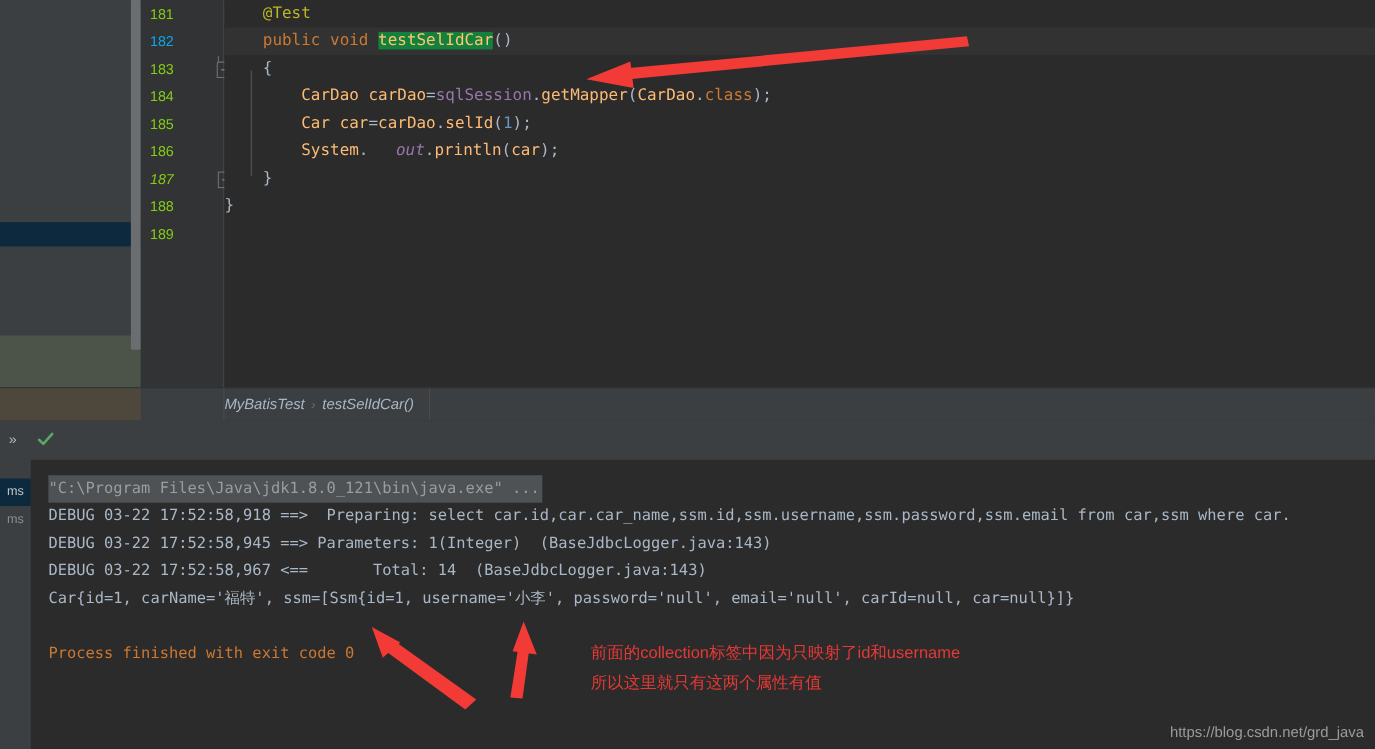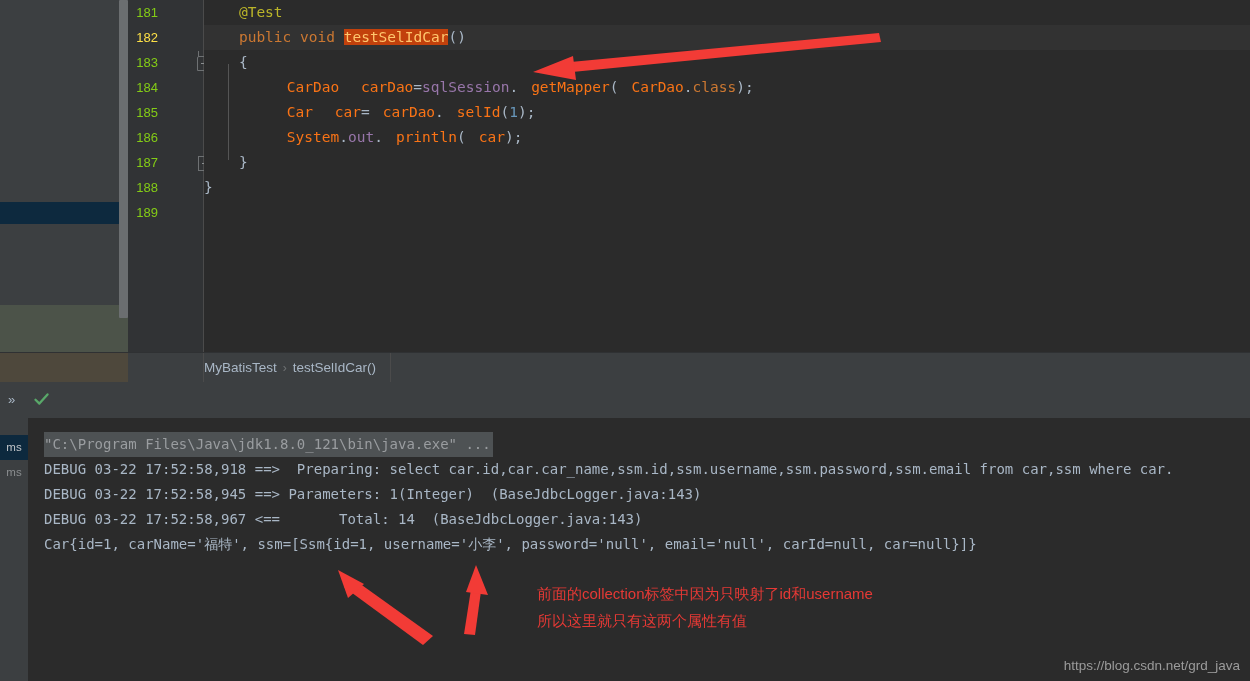--- a/index.html
+++ b/index.html
@@ -16,50 +16,50 @@
   
   #left-panel{position:absolute;left:0;top:0;width:128px;height:352px;background:#3c3f41;}
   #left-panel .row{position:absolute;left:0;width:128px;}
   #lp-sel{top:202px;height:22px;background:#0d293e;}
   #lp-block-green{top:305px;height:48px;background:#4c5349;}
   #lp-scroll{position:absolute;right:0;top:0;width:9px;height:318px;background:#6b6e70;border-radius:1px;}
 
   
   #gutter{position:absolute;left:128px;top:0;width:76px;height:352px;background:#313335;}
   .lnum{position:absolute;right:46px;font-size:13px;color:#84cc16;line-height:25px;height:25px;}
-  .lnum.active{color:#fde047;}
+  .lnum.active{color:#0ea5e9;}
   #gutter-divider{position:absolute;left:203px;top:0;width:1px;height:352px;background:#4b4b4b;}
 
   
   #code{position:absolute;left:204px;top:0;width:1046px;height:449px;background:#2b2b2b;}
   .line{position:absolute;left:0;width:1046px;height:25px;line-height:25px;font-size:14.5px;white-space:pre;}
   #caret-line-bg{position:absolute;left:0;top:25px;width:1046px;height:25px;background:#323232;}
   #fold-stem{position:absolute;left:24px;top:64px;width:1px;height:96px;background:#555;}
 
   .kw{color:#cc7832;}
-  .id{color:#f97316;margin-left:13px;}
+  .id{color:#fdba74;}
   .mth{color:#ffc66d;}
   .fld{color:#9876aa;}
-  .fld-i{color:#9876aa;}
+  .fld-i{color:#9876aa;font-style:italic;margin-left:25px;}
   .num{color:#6897bb;}
   .ann{color:#bbb529;}
   .pun{color:#a9b7c6;}
-  .hl-ident{background:#c2410c;}
+  .hl-ident{background:#15803d;}
 
   
   #bulb-icon{position:absolute;left:232px;top:4px;width:16px;height:17px;}
   #run-icon{position:absolute;left:166px;top:29px;width:17px;height:17px;}
   .fold-icon{position:absolute;width:15px;height:15px;border:1px solid #6e7173;box-sizing:border-box;}
   #fold-open{left:197px;top:56px;border-radius:2px 2px 0 0;}
   #fold-open:after{content:"";position:absolute;left:50%;top:-6px;margin-left:-6.5px;width:13px;height:6px;border-left:1px solid #6e7173;border-right:1px solid #6e7173;}
   #fold-close{left:198px;top:156px;}
   .fold-minus{position:absolute;left:3px;top:6px;width:7px;height:1px;background:#8b8e90;}
 
   
-  #breadcrumb-bar{position:absolute;left:0;top:352px;width:1250px;height:30px;background:#3c3f41;border-top:1px solid #2f3133;box-sizing:border-box;}
+  #breadcrumb-bar{position:absolute;left:0;top:352px;width:1250px;height:30px;background:#3c3f41;border-top:1px solid #2f3133;box-sizing:border-box;font-style:italic;}
   #breadcrumb-olive{position:absolute;left:0;top:0;width:128px;height:29px;background:#4e483c;}
   #breadcrumb{position:absolute;left:204px;top:0;height:29px;line-height:29px;font-size:13.5px;color:#a9b7c6;}
   #breadcrumb .sep{color:#6e7173;margin:0 6px;font-size:12px;}
   #bc-divider{position:absolute;left:203px;top:0;width:1px;height:29px;background:#4b4b4b;}
   #bc-divider2{position:absolute;left:390px;top:0;width:1px;height:29px;background:#4b4b4b;}
 
   
   #run-window{position:absolute;left:0;top:382px;width:1250px;height:299px;background:#3c3f41;}
   #run-header{position:absolute;left:0;top:0;width:1250px;height:36px;}
   #collapse-icon{position:absolute;left:8px;top:10px;font-size:13px;color:#a9b7c6;}
@@ -100,21 +100,21 @@
     <div id="lp-scroll"></div>
   </div>
 
   <div id="gutter">
     <div class="lnum" style="top:0px;">181</div>
     <div class="lnum active" style="top:25px;">182</div>
     <div class="lnum" style="top:50px;">183</div>
     <div class="lnum" style="top:75px;">184</div>
     <div class="lnum" style="top:100px;">185</div>
     <div class="lnum" style="top:125px;">186</div>
-    <div class="lnum" style="top:150px;">187</div>
+    <div class="lnum" style="top:150px;font-style:italic;">187</div>
     <div class="lnum" style="top:175px;">188</div>
     <div class="lnum" style="top:200px;text-align:center;">189</div>
 
     <svg id="run-icon" viewBox="0 0 17 17">
       <path d="M3.2 9.6a5.4 5.4 0 1 1 2.0 4.0" fill="none" stroke="#59a869" stroke-width="2.1" stroke-linecap="round"></path>
       <path d="M2.0 6.0 L6.4 7.0 L2.6 10.4 Z" fill="#59a869"></path>
       <path d="M9.5 9.6 L14.6 12.6 L9.5 15.6 Z" fill="#59a869"></path>
     </svg>
   </div>
   <div id="gutter-divider"></div>
@@ -188,20 +188,21 @@
     <div class="ms-cell" id="ms-2">ms</div>
   </div>
 
   <div id="console">
     <div class="cline mono" id="cmd-line" style="top:14px;">"C:\Program Files\Java\jdk1.8.0_121\bin\java.exe" ...</div>
     <div class="cline mono c-debug" style="top:39px;">DEBUG 03-22 17:52:58,918 ==&gt;  Preparing: select car.id,car.car_name,ssm.id,ssm.username,ssm.password,ssm.email from car,ssm where car.</div>
     <div class="cline mono c-debug" style="top:64px;">DEBUG 03-22 17:52:58,945 ==&gt; Parameters: 1(Integer)  (BaseJdbcLogger.java:143)</div>
     <div class="cline mono c-debug" style="top:89px;">DEBUG 03-22 17:52:58,967 &lt;==       Total: 14  (BaseJdbcLogger.java:143)</div>
     <div class="cline mono c-debug" style="top:114px;">Car{id=1, carName='福特', ssm=[Ssm{id=1, username='小李', password='null', email='null', carId=null, car=null}]}</div>
     <div class="cline mono c-debug" style="top:139px;"></div>
+    <div class="cline mono c-orange" style="top:164px;">Process finished with exit code 0</div>
 
     <svg class="arrow" style="left:0;top:0;width:1222px;height:263px;">
       <polygon points="405,218 324,160 316,169 395,227" fill="#f23b36"></polygon>
       <polygon points="310,152 336,166 320,180" fill="#f23b36"></polygon>
       <polygon points="436,216 444,165 454,166 447,217" fill="#f23b36"></polygon>
       <polygon points="448,147 460,177 438,174" fill="#f23b36"></polygon>
     </svg>
 
     <div class="red-text" style="left:509px;top:190px;">所以这里就只有这两个属性有值</div>
     <div class="red-text" style="left:509px;top:163px;">前面的collection标签中因为只映射了id和username</div>

